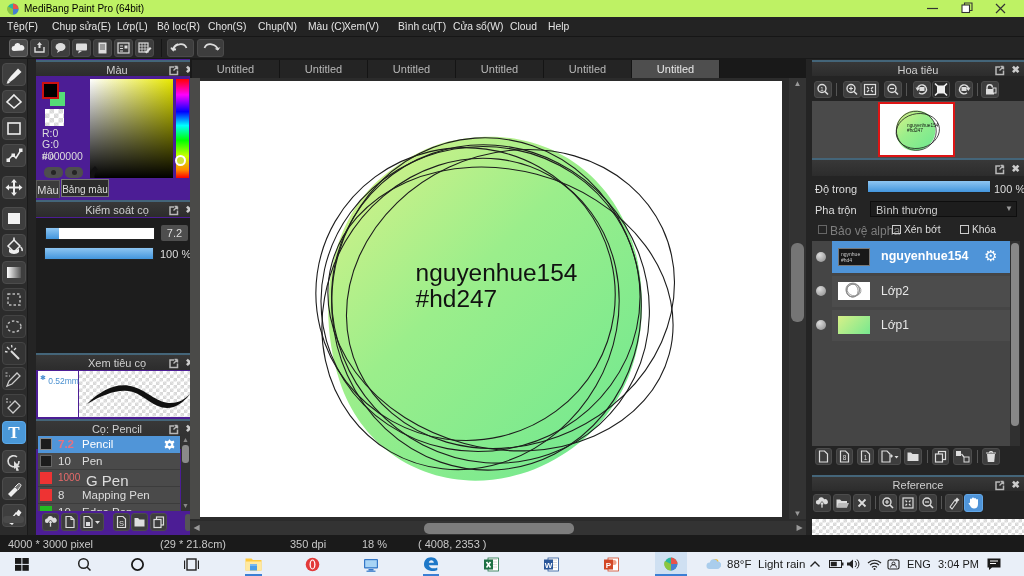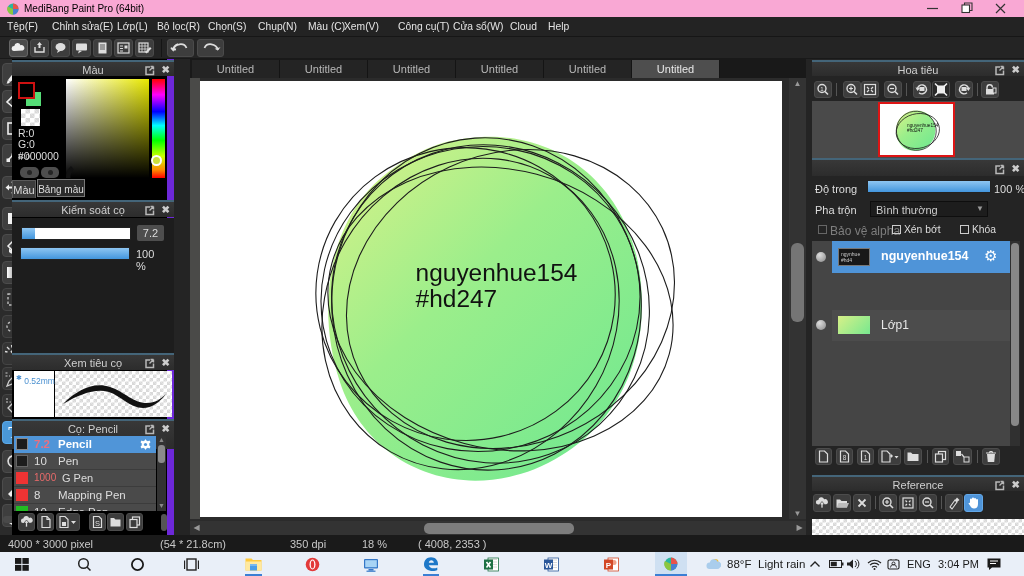--- a/index.html
+++ b/index.html
@@ -1,38 +1,38 @@
 <!DOCTYPE html>
 <html><head>
 <meta charset="utf-8">
 <style>
 * { margin:0; padding:0; box-sizing:border-box; }
 html,body { width:1024px; height:576px; overflow:hidden; font-family:"Liberation Sans", sans-serif; }
 #app { position:relative; width:1024px; height:576px; background:#242424; }
 .abs { position:absolute; } span { white-space:nowrap; }
 
-#titlebar { position:absolute; left:0; top:0; width:1024px; height:17px; background:#f9a8d4; }
+#titlebar { position:absolute; left:0; top:0; width:1024px; height:17px; background:#bef264; }
 #titlebar .ttext { position:absolute; left:24px; top:2.5px; font-size:10px; color:#000; }
 
 #menubar { position:absolute; left:0; top:17px; width:1024px; height:20px; background:#232323; border-bottom:1px solid #161616;}
 #menubar span { position:absolute; top:4px; font-size:10.3px; color:#e4e4e4; white-space:nowrap; }
 
 #toolbar { position:absolute; left:0; top:37px; width:1024px; height:22px; background:#242424; border-bottom:1px solid #191919;}
 .tbtn { position:absolute; top:2px; width:19px; height:18px; background:#3d3d3d; border:1px solid #4a4a4a; border-radius:3px; }
 
 #toolcol { position:absolute; left:0; top:59px; width:28px; height:476px; background:#2b2b2b; border-right:1px solid #1a1a1a;}
 .lbtn { position:absolute; left:2px; width:24px; height:23px; background:#3e3e3e; border:1px solid #4c4c4c; border-radius:4px; }
 .lbtn.active { background:#4a98d8; border-color:#5aa8e8; }
 
 .panel-head { position:absolute; background:linear-gradient(#383838,#2c2c2c); border-top:2px solid #446579; }
 .panel-title { width:100%; text-align:center; font-size:11px; color:#cfcfcf; padding-top:2px; }
 .phicons { position:absolute; right:4px; top:3px; width:26px; height:11px; }
 .pclose { position:absolute; right:0; top:-1px; font-size:10px; color:#ccc; font-weight:bold; }
 
-#leftpanels { position:absolute; left:12px; top:59px; width:162px; height:476px; background:#000000; border-right:7px solid #6d28d9; }
+#leftpanels { position:absolute; left:36px; top:59px; width:162px; height:476px; background:#4c1d95; border-right:2px solid #6d28d9; }
 
 #center { position:absolute; left:190px; top:59px; width:616px; height:476px; background:#1d1d1d; }
 #tabbar { position:absolute; left:0; top:0; width:616px; height:19px; background:#191919; }
 .tab { position:absolute; top:1px; width:88px; height:18px; background:#242424; border-right:1px solid #141414; color:#b8b8b8; font-size:11px; text-align:center; padding-top:3px;}
 .tab.active { background:#4e4e4e; color:#e8e8e8; }
 #viewport { position:absolute; left:0; top:19px; width:616px; height:457px; background:#2b2b2b; }
 #page { position:absolute; left:10px; top:3px; width:582px; height:436px; background:#ffffff; }
 
 #rightpanels { position:absolute; left:812px; top:59px; width:212px; height:476px; background:#242424; }
 #divider { position:absolute; left:806px; top:59px; width:6px; height:476px; background:#242424; }
@@ -63,28 +63,28 @@
   <svg class="abs" style="left:922px;top:0" width="102" height="17" viewBox="0 0 102 17">
     <line x1="5" y1="8.5" x2="16" y2="8.5" stroke="#333" stroke-width="1.2"></line>
     <rect x="40" y="5" width="7.5" height="7.5" fill="#fff" stroke="#333" stroke-width="1.1"></rect>
     <path d="M42.5 5 V3 H50 V10.5 H47.5" fill="none" stroke="#333" stroke-width="1.1"></path>
     <path d="M74 4 L83 13 M83 4 L74 13" stroke="#333" stroke-width="1.2"></path>
   </svg>
 </div>
 
 <div id="menubar">
   <span style="left:7px">Tệp(F)</span>
-  <span style="left:52px">Chỉnh sửa(E)</span>
+  <span style="left:52px">Chụp sửa(E)</span>
   <span style="left:117px">Lớp(L)</span>
   <span style="left:157px">Bộ lọc(R)</span>
   <span style="left:208px">Chọn(S)</span>
   <span style="left:258px">Chụp(N)</span>
   <span style="left:308px">Màu (C)</span>
   <span style="left:344px">Xem(V)</span>
-  <span style="left:398px">Công cụ(T)</span>
+  <span style="left:398px">Bình cụ(T)</span>
   <span style="left:453px">Cửa sổ(W)</span>
   <span style="left:510px">Cloud</span>
   <span style="left:548px">Help</span>
 </div>
 
 <div id="toolbar">
   <div class="tbtn" style="left:9px;background:#4c4c4c;border-color:#666">
     <svg width="17" height="16" viewBox="0 0 17 16">
           <path d="M4 11 a2.5 2.5 0 0 1 .3-5 a3.2 3.2 0 0 1 6.2-.8 a2.9 2.9 0 0 1 2.3 5.3 Z" fill="#eee"></path>
         </svg>
@@ -301,35 +301,35 @@
             <path d="M6 2 H2 V9.5 H9.5 V5.5" fill="none" stroke="#b8b8b8" stroke-width="1.5"></path>
             <path d="M5.5 5.5 L9.5 1.5 M9.5 1.5 H6.5 M9.5 1.5 V4.5" stroke="#b8b8b8" stroke-width="1.4"></path>
           </svg>
           <span class="pclose">✖</span>
         </div>
   </div>
   <div class="abs" style="left:2px;top:377px;width:142px;height:75px;background:#484848">
     <div class="abs" style="left:0;top:0;width:142px;height:17px;background:#5095d8;color:#fff">
       <div class="abs" style="left:2px;top:2px;width:12px;height:12px;background:#1c1c1c;border:1px solid #888"></div>
       <span class="abs" style="left:20px;top:2px;font-size:11.5px;color:#e87080;font-weight:bold">7.2</span>
-      <span class="abs" style="left:44px;top:2px;font-size:11.5px;font-weight:bold">Pencil</span>
+      <span class="abs" style="left:44px;top:2px;font-size:11.5px;font-weight:normal">Pencil</span>
       <svg class="abs" style="left:125px;top:2px" width="13" height="13" viewBox="0 0 13 13">
             <path d="M6.5 1 L7.3 2.6 a4 4 0 0 1 1.5 .6 L10.5 2.5 L11.5 4.2 L10.2 5.5 a4 4 0 0 1 0 1.8 L11.5 8.8 L10.5 10.5 L8.8 9.8 a4 4 0 0 1 -1.5 .6 L6.5 12 L5.7 10.4 a4 4 0 0 1 -1.5-.6 L2.5 10.5 L1.5 8.8 L2.8 7.3 a4 4 0 0 1 0-1.8 L1.5 4.2 L2.5 2.5 L4.2 3.2 a4 4 0 0 1 1.5-.6 Z" fill="#fff"></path>
             <circle cx="6.5" cy="6.5" r="1.6" fill="#5095d8"></circle>
           </svg>
     </div>
     <div class="abs" style="left:0;top:17px;width:142px;height:17px;background:#4a4a4a;border-bottom:1px solid #3c3c3c;color:#ddd">
       <div class="abs" style="left:2px;top:2px;width:12px;height:12px;background:#1c1c1c;border:1px solid #666"></div>
       <span class="abs" style="left:20px;top:2px;font-size:11.5px">10</span>
       <span class="abs" style="left:44px;top:2px;font-size:11.5px">Pen</span>
     </div>
     <div class="abs" style="left:0;top:34px;width:142px;height:17px;background:#4a4a4a;border-bottom:1px solid #3c3c3c">
       <div class="abs" style="left:2px;top:2px;width:12px;height:12px;background:#e33"></div>
       <span class="abs" style="left:20px;top:2px;font-size:10px;color:#e86a6a">1000</span>
-      <span class="abs" style="left:48px;top:2px;font-size:11px;color:#ddd">G Pen</span>
+      <span class="abs" style="left:48px;top:2px;font-size:15px;color:#ddd">G Pen</span>
     </div>
     <div class="abs" style="left:0;top:51px;width:142px;height:17px;background:#4a4a4a;border-bottom:1px solid #3c3c3c;color:#ddd">
       <div class="abs" style="left:2px;top:2px;width:12px;height:12px;background:#e33"></div>
       <span class="abs" style="left:20px;top:2px;font-size:11.5px">8</span>
       <span class="abs" style="left:44px;top:2px;font-size:11.5px">Mapping Pen</span>
     </div>
     <div class="abs" style="left:0;top:68px;width:142px;height:7px;background:#4a4a4a;color:#ddd;overflow:hidden">
       <div class="abs" style="left:2px;top:2px;width:12px;height:12px;background:#2b2"></div>
       <span class="abs" style="left:20px;top:2px;font-size:11.5px">10</span>
       <span class="abs" style="left:44px;top:2px;font-size:11.5px">Edge Pen</span>
@@ -503,21 +503,21 @@
           </svg>
           <span class="pclose">✖</span>
         </div>
   </div>
   <div class="abs" style="left:3px;top:124px;font-size:11px;color:#ddd">Độ trong</div>
   <div class="slider" style="left:55px;top:121px;width:124px">
         <div class="sliderfill" style="width:100%"></div>
       </div>
   <div class="abs" style="left:182px;top:124px;font-size:11px;color:#ddd;white-space:nowrap">100 %</div>
   <div class="abs" style="left:3px;top:145px;font-size:11px;color:#ddd">Pha trộn</div>
-  <div class="abs" style="left:58px;top:142px;width:118px;height:16px;background:#1d1d1d;border:1px solid #0e0e0e">
+  <div class="abs" style="left:58px;top:142px;width:147px;height:16px;background:#1d1d1d;border:1px solid #0e0e0e">
     <span class="abs" style="left:5px;top:2px;font-size:11px;color:#ccc">Bình thường</span>
     <span class="abs" style="right:3px;top:2px;font-size:8px;color:#999">▼</span>
   </div>
   <div class="abs" style="left:6px;top:166px;width:9px;height:9px;border:1px solid #666"></div>
   <div class="abs" style="left:18px;top:165px;font-size:12px;color:#7e7e7e;white-space:nowrap">Bảo vệ alpha</div>
   <div class="abs" style="left:80px;top:166px;width:9px;height:9px;border:1px solid #ccc"></div>
   <div class="abs" style="left:92px;top:165px;font-size:10.3px;color:#ddd;white-space:nowrap">Xén bớt</div>
   <div class="abs" style="left:148px;top:166px;width:9px;height:9px;border:1px solid #ccc"></div>
   <div class="abs" style="left:160px;top:165px;font-size:10.3px;color:#ddd;white-space:nowrap">Khóa</div>
 
@@ -529,20 +529,35 @@
       <div class="abs" style="left:26px;top:7px;width:32px;height:18px;background:#181818;border:1px solid #777">
         <svg width="30" height="16" viewBox="0 0 30 16">
               <text x="2" y="7" font-size="5" fill="#ccc">ngynhue</text>
               <text x="2" y="13" font-size="5" fill="#ccc">#hd4</text>
             </svg>
       </div>
       <span class="abs" style="left:69px;top:8px;font-size:12.5px;color:#fff;font-weight:bold">nguyenhue154</span>
       <span class="abs" style="left:172px;top:6px;font-size:15px;color:#fff">⚙</span>
     </div>
 
+    <div class="abs" style="left:0;top:35px;width:198px;height:31px;background:#4c4c4c">
+      <div class="abs" style="left:0;top:0;width:20px;height:31px;background:#454545"></div>
+      <div class="abs" style="left:4px;top:10px;width:10px;height:10px;border-radius:50%;background:radial-gradient(circle at 35% 30%,#ddd,#888)"></div>
+      <div class="abs" style="left:26px;top:6px;width:32px;height:18px;background:#fff">
+        <svg width="30" height="16" viewBox="0 0 30 16">
+              <g fill="none" stroke="#8a8a8a" stroke-width="0.8">
+                <ellipse cx="15" cy="8" rx="6.5" ry="7"></ellipse>
+                <ellipse cx="16" cy="8" rx="7" ry="5.8" transform="rotate(14 16 8)"></ellipse>
+                <ellipse cx="14" cy="8.2" rx="6" ry="6.8" transform="rotate(-20 14 8.2)"></ellipse>
+                <ellipse cx="15" cy="8.5" rx="6.8" ry="6.2" transform="rotate(-40 15 8.5)"></ellipse>
+              </g>
+            </svg>
+      </div>
+      <span class="abs" style="left:69px;top:8px;font-size:12px;color:#e8e8e8">Lớp2</span>
+    </div>
 
     <div class="abs" style="left:0;top:69px;width:198px;height:31px;background:#4c4c4c">
       <div class="abs" style="left:0;top:0;width:20px;height:31px;background:#454545"></div>
       <div class="abs" style="left:4px;top:10px;width:10px;height:10px;border-radius:50%;background:radial-gradient(circle at 35% 30%,#ddd,#888)"></div>
       <div class="abs" style="left:26px;top:6px;width:32px;height:18px;background:linear-gradient(135deg,#d8f088,#77e88f)"></div>
       <span class="abs" style="left:69px;top:8px;font-size:12px;color:#e8e8e8">Lớp1</span>
     </div>
   </div>
 
   <div class="abs" style="left:198px;top:182px;width:10px;height:205px;background:#303030">
@@ -626,21 +641,21 @@
           <path d="M9 5 L11 2.5 L13.5 5 L11 7" fill="#ddd"></path>
         </svg></div>
   <div class="sq-btn" style="left:152px;top:435px;width:19px;height:18px;background:#4f94d8;border-color:#63a8e8"><svg width="17" height="16" viewBox="0 0 17 16">
           <path d="M5 8 V4.5 a1 1 0 0 1 2 0 V3.5 a1 1 0 0 1 2 0 V4 a1 1 0 0 1 2 0 V5 a1 1 0 0 1 2 0 V9 c0 3-1.5 4.5-4 4.5 c-2 0-3-1-4-3 L3.5 8.5 a1 1 0 0 1 1.5-0.5 Z" fill="#fff"></path>
         </svg></div>
   <div class="abs checker" style="left:0;top:460px;width:212px;height:16px;background-size:7px 7px;background-position:0 0,3.5px 3.5px"></div>
 </div>
 
 <div id="statusbar">
   <span style="position:absolute;left:8px;top:3px">4000 * 3000 pixel</span>
-      <span style="position:absolute;left:160px;top:3px">(54 * 21.8cm)</span>
+      <span style="position:absolute;left:160px;top:3px">(29 * 21.8cm)</span>
       <span style="position:absolute;left:290px;top:3px">350 dpi</span>
       <span style="position:absolute;left:362px;top:3px">18 %</span>
       <span style="position:absolute;left:418px;top:3px">( 4008, 2353 )</span>
 </div>
 
 <div id="taskbar">
   <svg class="abs" style="left:15px;top:6px" width="14" height="13" viewBox="0 0 14 13">
         <rect x="0" y="0" width="6.4" height="5.9" fill="#1a1a1a"></rect>
         <rect x="7.4" y="0" width="6.4" height="5.9" fill="#1a1a1a"></rect>
         <rect x="0" y="6.9" width="6.4" height="5.9" fill="#1a1a1a"></rect>

